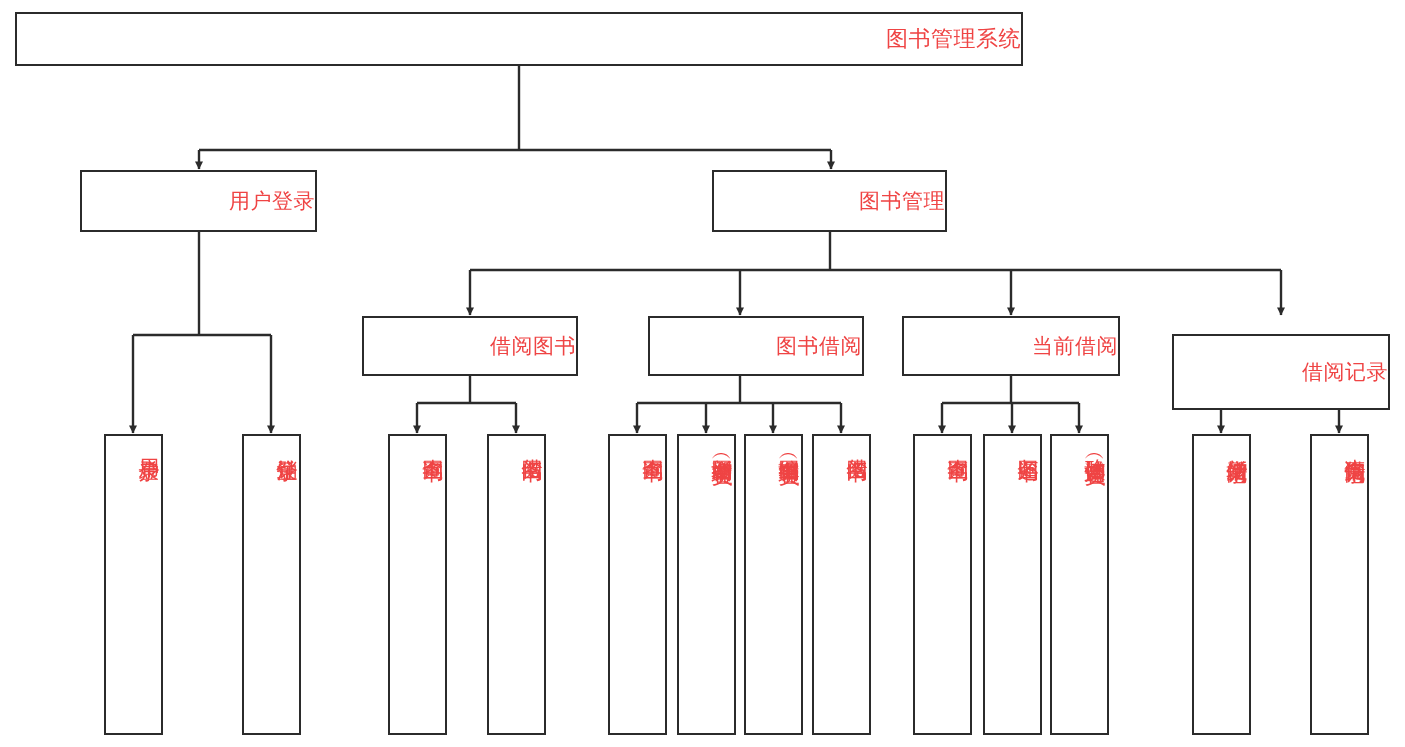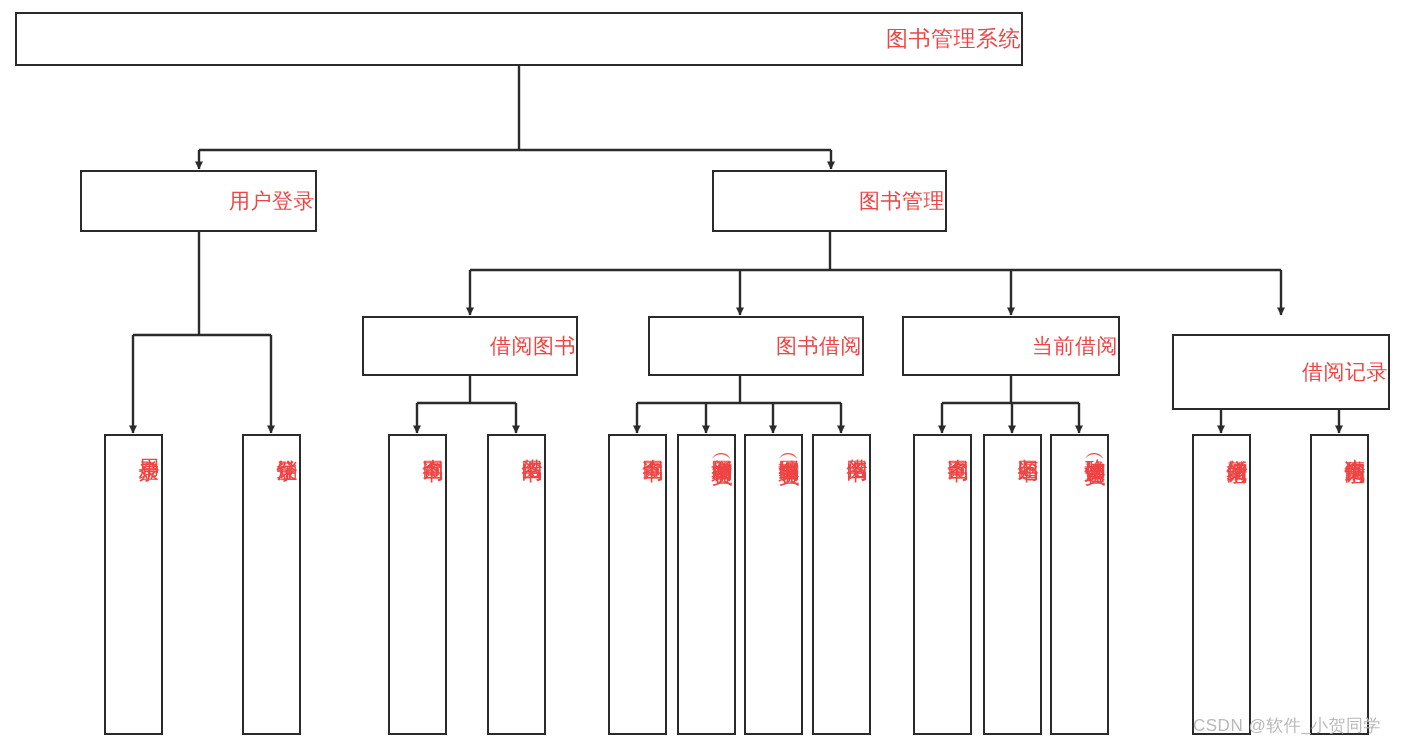--- a/index.html
+++ b/index.html
@@ -168,14 +168,13 @@
         <span class="label">确认归还（管理员）</span>
       </div>
       <div class="node vertical" style="left: 1192px; top: 434px; width: 59px; height: 301px; border-color: rgb(43, 43, 43);">
         <span class="label">新增借阅记录</span>
       </div>
       <div class="node vertical" style="left: 1310px; top: 434px; width: 59px; height: 301px; border-color: rgb(43, 43, 43);">
         <span class="label">查询借阅记录</span>
       </div>
     </div>
 
-  <div class="watermark" style="left: 1193px; top: 714px; color: rgb(185, 185, 185);">CSDN @软件_小贺同学</div>
 </div>
 
 </body></html>

